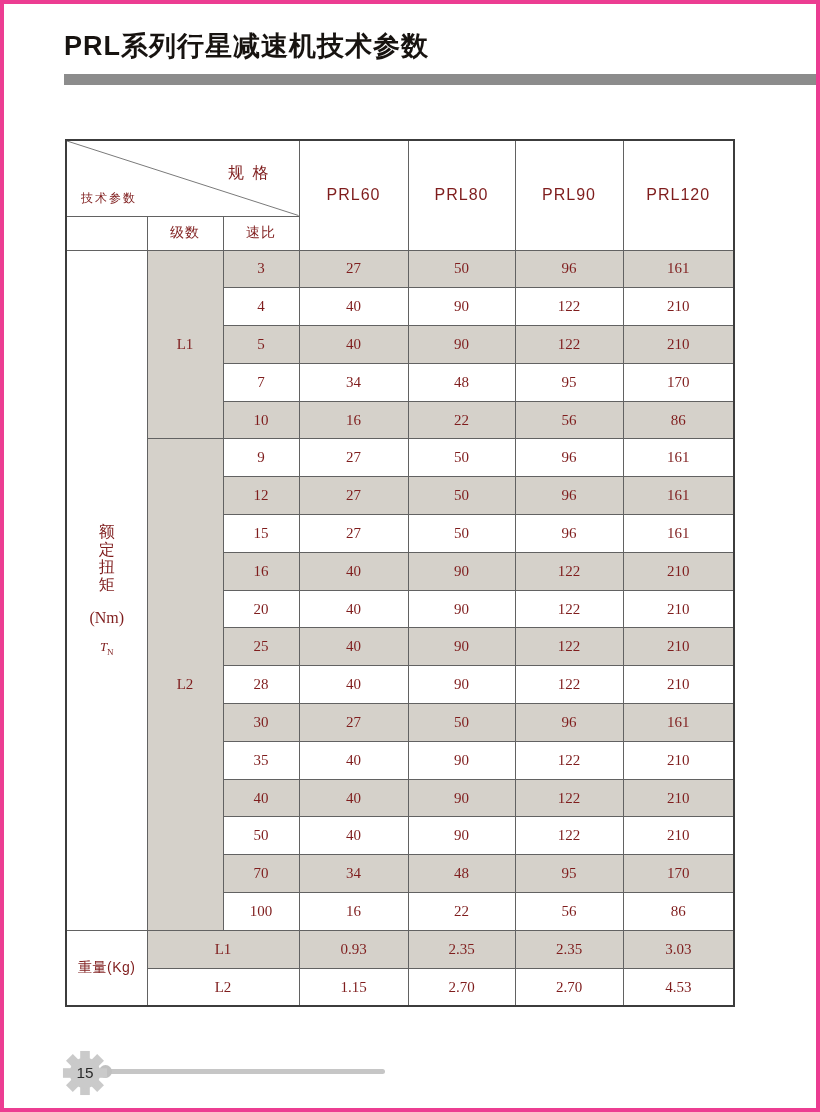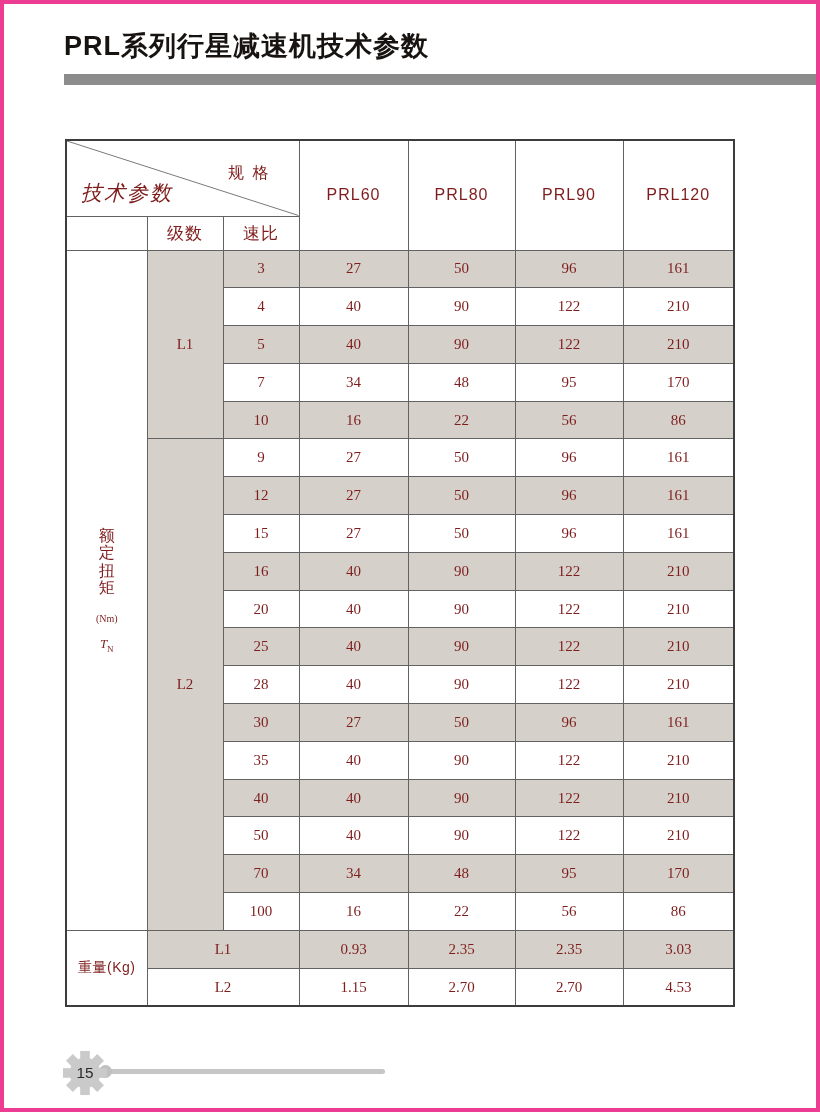--- a/index.html
+++ b/index.html
@@ -26,35 +26,35 @@
   table.spec td, table.spec th {
     border:1px solid #626262; padding:0;
     text-align:center; vertical-align:middle;
     font-weight:normal; overflow:hidden;
   }
   tr.hrow1 { height:76px; }
   tr.hrow2 { height:34px; }
   tbody tr { height:37.8px; }
   tbody tr.weight-row { height:38px; }
   .model-th { font-size:16px; letter-spacing:1px; font-family:"Liberation Sans", sans-serif; }
-  .subhead { font-size:17px; letter-spacing:1px; }
+  .subhead { font-size:14px; letter-spacing:1px; }
   .diag-cell { position:relative; }
   .diag-svg { position:absolute; left:0; top:0; width:100%; height:100%; display:block; }
   .diag-svg line { stroke:#7a7a7a; stroke-width:1; vector-effect:non-scaling-stroke; }
   .corner-top { position:absolute; top:22px; right:28px; font-size:16px; letter-spacing:2px; }
-  .corner-bottom { position:absolute; bottom:9px; left:14px; font-size:21px; letter-spacing:2px;font-style:italic; }
+  .corner-bottom { position:absolute; bottom:9px; left:14px; font-size:12px; letter-spacing:2px; }
   .num { font-family:"Liberation Serif","DejaVu Serif", serif; font-size:15px; }
   .shaded { background:#d5d1ca; }
   .stage-cell {
     background:#d5d1ca;
     font-family:"Liberation Serif","DejaVu Serif", serif; font-size:15px;
   }
   .torque-cell { background:#ffffff; }
   .torque-chars { font-size:16px; line-height:17.5px; letter-spacing:0; }
-  .torque-unit { font-size:10px; margin-top:16px; font-family:"Liberation Serif","DejaVu Serif", serif; }
+  .torque-unit { font-size:16px; margin-top:16px; font-family:"Liberation Serif","DejaVu Serif", serif; }
   .torque-symbol { font-size:13px; margin-top:12px; font-family:"Liberation Serif","DejaVu Serif", serif; }
   .torque-symbol i { font-style:italic; }
   .torque-symbol sub { font-size:9px; }
   .weight-label { font-size:14px; background:#ffffff; letter-spacing:0.5px;margin-top:18px; }
   .weight-stage { font-size:15px; }
   
   .footer-line {
     position:absolute; left:103px; top:1065px; width:278px; height:5px;
     background:#c6c6c6; border-radius:2.5px;
   }

